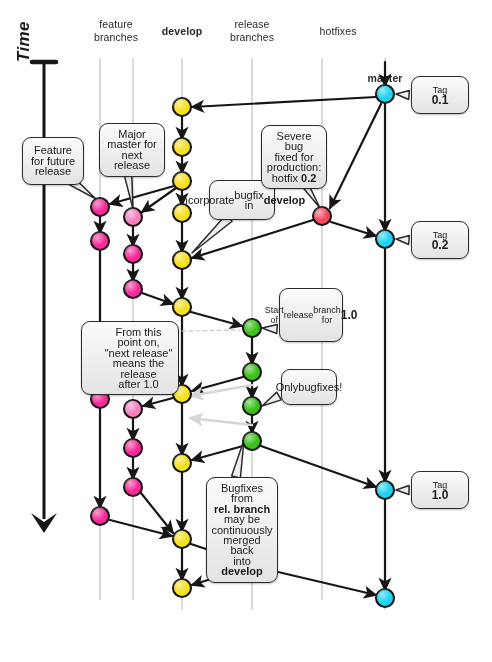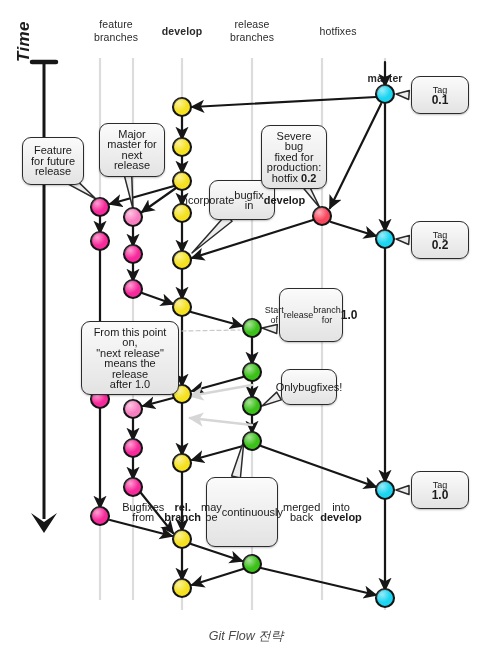--- a/index.html
+++ b/index.html
@@ -254,33 +254,32 @@
       <div class="callout" style="left: 279px; top: 288px; width: 64px; min-height: 54px; display: flex; flex-direction: row; justify-content: center; align-items: center; font-size: 9px;">
         <div>Start of</div>
         <div>release</div>
         <div>branch for</div>
         <div style="font-size: 12px;"><b>1.0</b></div>
       </div>
       <div class="callout" style="left: 281px; top: 369px; width: 56px; min-height: 36px; display: flex; flex-direction: row; justify-content: center; align-items: center;">
         <div>Only</div>
         <div>bugfixes!</div>
       </div>
-      <div class="callout" style="left: 81px; top: 321px; width: 98px; min-height: 52px; display: flex; flex-direction: column; justify-content: center; align-items: center;">
+      <div class="callout" style="left: 81px; top: 321px; width: 98px; min-height: 52px; display: flex; flex-direction: column; justify-content: center; align-items: center; padding-left: 22px;">
         <div>From this point on,</div>
         <div>"next release"</div>
         <div>means the release</div>
         <div>after 1.0</div>
       </div>
-      <div class="callout" style="left: 206px; top: 477px; width: 72px; min-height: 70px; display: flex; flex-direction: row; justify-content: center; align-items: center;">
+      <div class="callout" style="left: 206px; top: 477px; width: 72px; min-height: 70px; display: flex; flex-direction: column; justify-content: center; align-items: center;">
         <div>Bugfixes from</div>
         <div><b>rel. branch</b></div>
         <div>may be</div>
         <div>continuously</div>
         <div>merged back</div>
         <div>into <b>develop</b></div>
       </div>
     </div>
 
   <div id="time-label">Time</div>
 
-  <div id="caption">Git Flow 전략</div>
 
 </div>
 
 </body></html>

